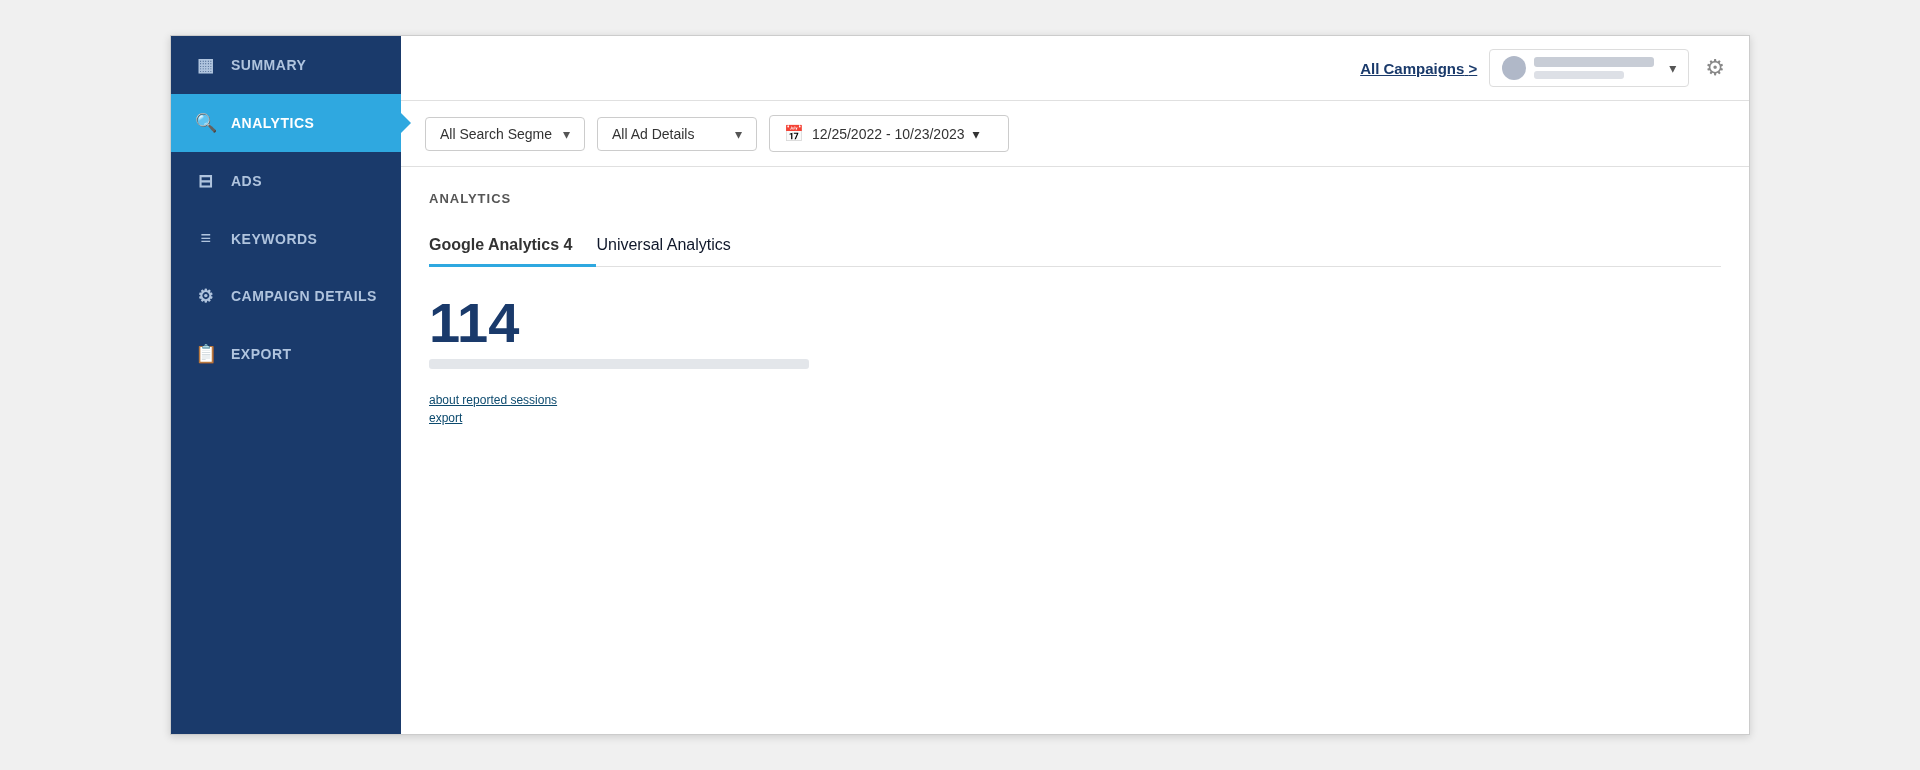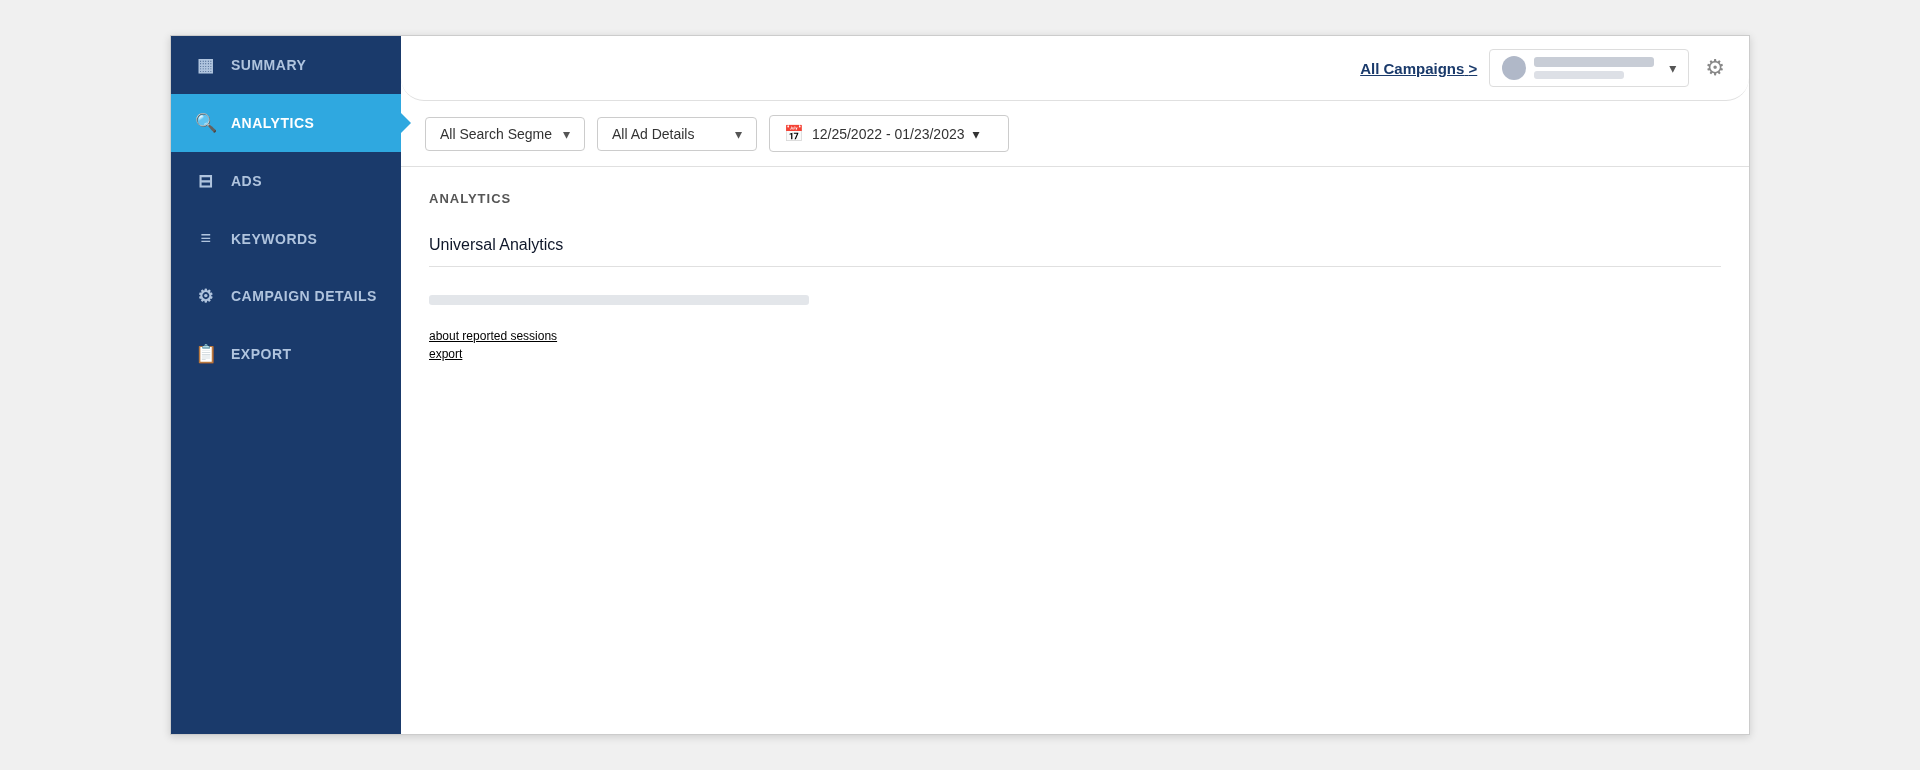--- a/index.html
+++ b/index.html
@@ -79,21 +79,20 @@
 
     
     .top-header {
       display: flex;
       align-items: center;
       justify-content: flex-end;
       padding: 12px 20px;
       border-bottom: 1px solid #e0e0e0;
       gap: 12px;
       min-height: 65px;
-      border-radius: 23px;
     }
     .all-campaigns-link {
       color: #1a3a6b;
       text-decoration: underline;
       font-weight: 600;
       font-size: 15px;
       cursor: pointer;
     }
     .account-dropdown {
       display: flex;
@@ -237,21 +236,21 @@
       height: 10px;
       background: #c8cdd6;
       border-radius: 3px;
       width: 380px;
       margin-bottom: 24px;
       opacity: 0.5;
     }
     .link-small {
       display: block;
       font-size: 12px;
-      color: #000000;
+      color: #0c4a6e;
       text-decoration: underline;
       cursor: pointer;
       margin-bottom: 4px;
     }
   </style>
 </head>
 <body>
 
 <div class="app-container">
 
@@ -304,34 +303,38 @@
       <div class="filter-dropdown">
         <span>All Search Segme</span>
         <span class="chev">▾</span>
       </div>
       <div class="filter-dropdown">
         <span>All Ad Details</span>
         <span class="chev">▾</span>
       </div>
       <div class="date-dropdown">
         <span class="cal-icon">📅</span>
-        <span>12/25/2022 - 01/23/2023</span>
+        <span>12/25/2022 - 10/23/2023</span>
         <span class="chev">▾</span>
       </div>
     </div>
 
     <div class="content-area">
       <div class="section-title">ANALYTICS</div>
 
       <div class="tabs">
+        <div class="tab active">
+          <span>Google Analytics 4</span>
+        </div>
         <div class="tab">
           <span>Universal Analytics</span>
         </div>
       </div>
 
+      <div class="metric-value">114</div>
 
       <div class="redacted-bar"></div>
 
       <a class="link-small">about reported sessions</a>
       <a class="link-small">export</a>
     </div>
   </div>
 </div>
 
 </body></html>

